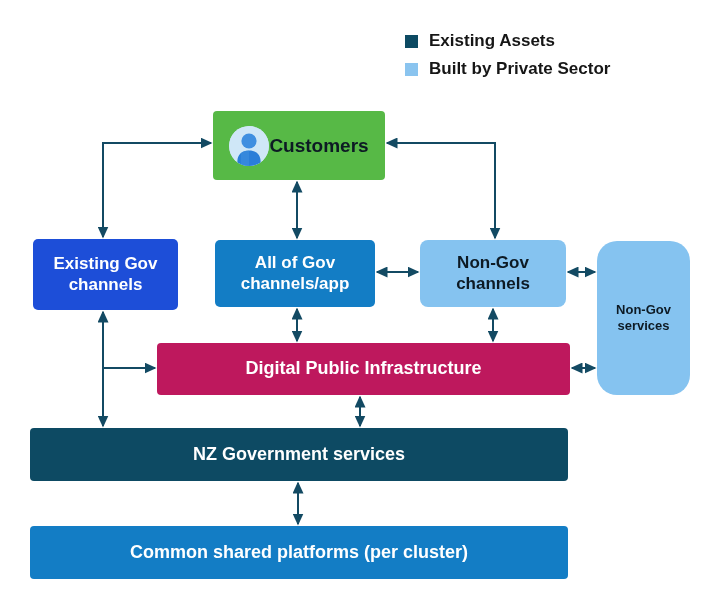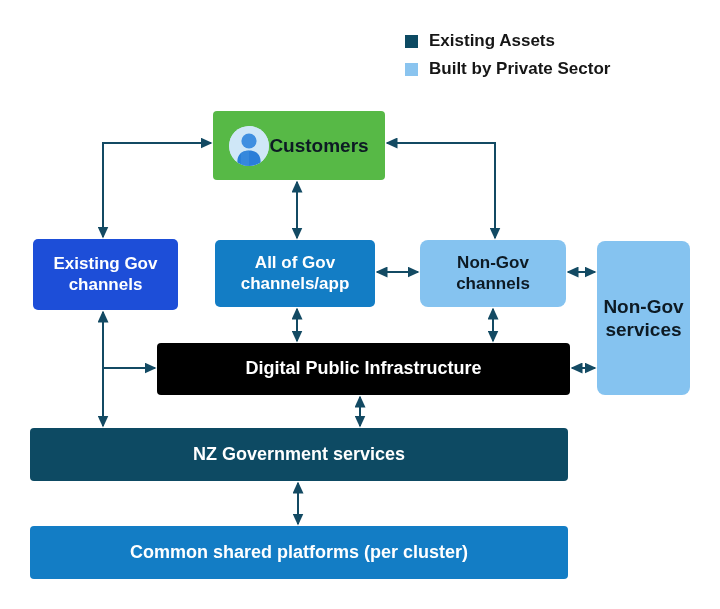--- a/index.html
+++ b/index.html
@@ -20,22 +20,22 @@
   .txt-white{color:#ffffff;}
   .txt-dark{color:#0d1a24;}
   #node-customers{left:213px;top:111px;width:172px;height:69px;border-radius:4px;
     font-size:19px;gap:0;padding:0 8px;}
   #node-existing-gov{left:33px;top:239px;width:145px;height:71px;border-radius:5px;
     font-size:17px;padding:0 10px;}
   #node-all-of-gov{left:215px;top:240px;width:160px;height:67px;border-radius:5px;
     font-size:17px;padding:0 12px;}
   #node-non-gov-channels{left:420px;top:240px;width:146px;height:67px;border-radius:8px;
     font-size:17px;padding:0 12px;}
-  #node-non-gov-services{left:597px;top:241px;width:93px;height:154px;border-radius:8px;
-    font-size:19px;padding:0 6px;}
+  #node-non-gov-services{left:597px;top:241px;width:93px;height:154px;border-radius:20px;
+    font-size:13px;padding:0 6px;}
   #node-dpi{left:157px;top:343px;width:413px;height:52px;border-radius:4px;font-size:18px;}
   #node-nz-gov{left:30px;top:428px;width:538px;height:53px;border-radius:4px;font-size:18px;}
   #node-common{left:30px;top:526px;width:538px;height:53px;border-radius:4px;font-size:18px;}
   
   .avatar{width:40px;height:40px;border-radius:50%;background:#cfe7f7;overflow:hidden;
     flex:0 0 auto;position:relative;}
   
   #wires{position:absolute;left:0;top:0;pointer-events:none;}
 </style>
 </head>
@@ -97,21 +97,21 @@
   </div>
 
   <div class="node txt-dark" id="node-non-gov-channels" style="background: rgb(133, 195, 240);">
     <span>Non-Gov channels</span>
   </div>
 
   <div class="node txt-dark" id="node-non-gov-services" style="background: rgb(133, 195, 240);">
     <span>Non-Gov services</span>
   </div>
 
-  <div class="node txt-white" id="node-dpi" style="background: #000000;">
+  <div class="node txt-white" id="node-dpi" style="background: #be185d;">
     <span>Digital Public Infrastructure</span>
   </div>
 
   <div class="node txt-white" id="node-nz-gov" style="background: rgb(13, 74, 99);">
     <span>NZ Government services</span>
   </div>
 
   <div class="node txt-white" id="node-common" style="background: rgb(19, 125, 197);">
     <span>Common shared platforms (per cluster)</span>
   </div>

